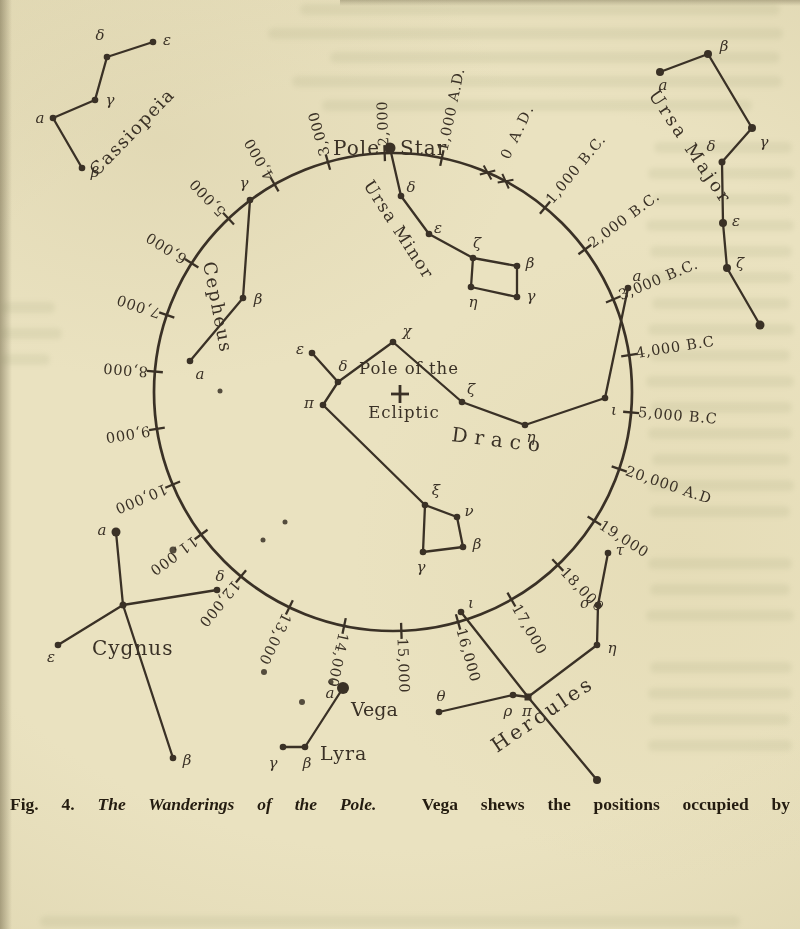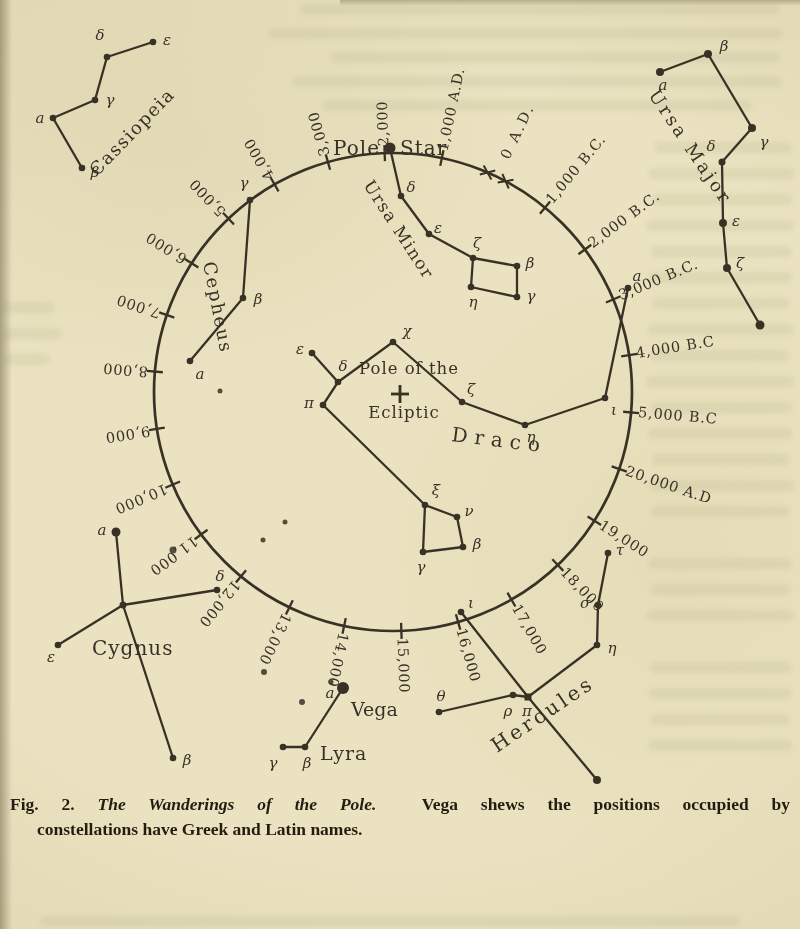--- a/index.html
+++ b/index.html
@@ -281,16 +281,15 @@
       <circle cx="331" cy="682" r="2.5" fill="#3a3126" opacity="0.85"></circle>
       <text fill="#3a3126" font-family="&quot;DejaVu Serif&quot;, serif" x="380" y="149" font-size="20" text-anchor="end" dominant-baseline="middle" letter-spacing="1">Pole</text>
       <text fill="#3a3126" font-family="&quot;DejaVu Serif&quot;, serif" x="400" y="149" font-size="20" text-anchor="start" dominant-baseline="middle" letter-spacing="1">Star</text>
       <line x1="391" y1="394" x2="409" y2="394" stroke="#3a3126" stroke-width="2.8"></line>
       <line x1="400" y1="385" x2="400" y2="403" stroke="#3a3126" stroke-width="2.8"></line>
       <text fill="#3a3126" font-family="&quot;DejaVu Serif&quot;, serif" x="409" y="374" font-size="16.5" text-anchor="middle" letter-spacing="1">Pole of the</text>
       <text fill="#3a3126" font-family="&quot;DejaVu Serif&quot;, serif" x="404" y="418" font-size="16.5" text-anchor="middle" letter-spacing="1">Ecliptic</text>
     </svg>
 
   <div class="caption">
-    <div class="cap-line"><span>Fig. 2.</span> <em>The Wanderings of the Pole.</em>&nbsp; <span>Vega shews the positions occupied by</span></div>
-    <div class="cap-line indent last">constellations have Greek and Latin names.</div>
+    <div class="cap-line"><span>Fig. 4.</span> <em>The Wanderings of the Pole.</em>&nbsp; <span>Vega shews the positions occupied by</span></div>
   </div>
 </div>
 
 </body></html>

